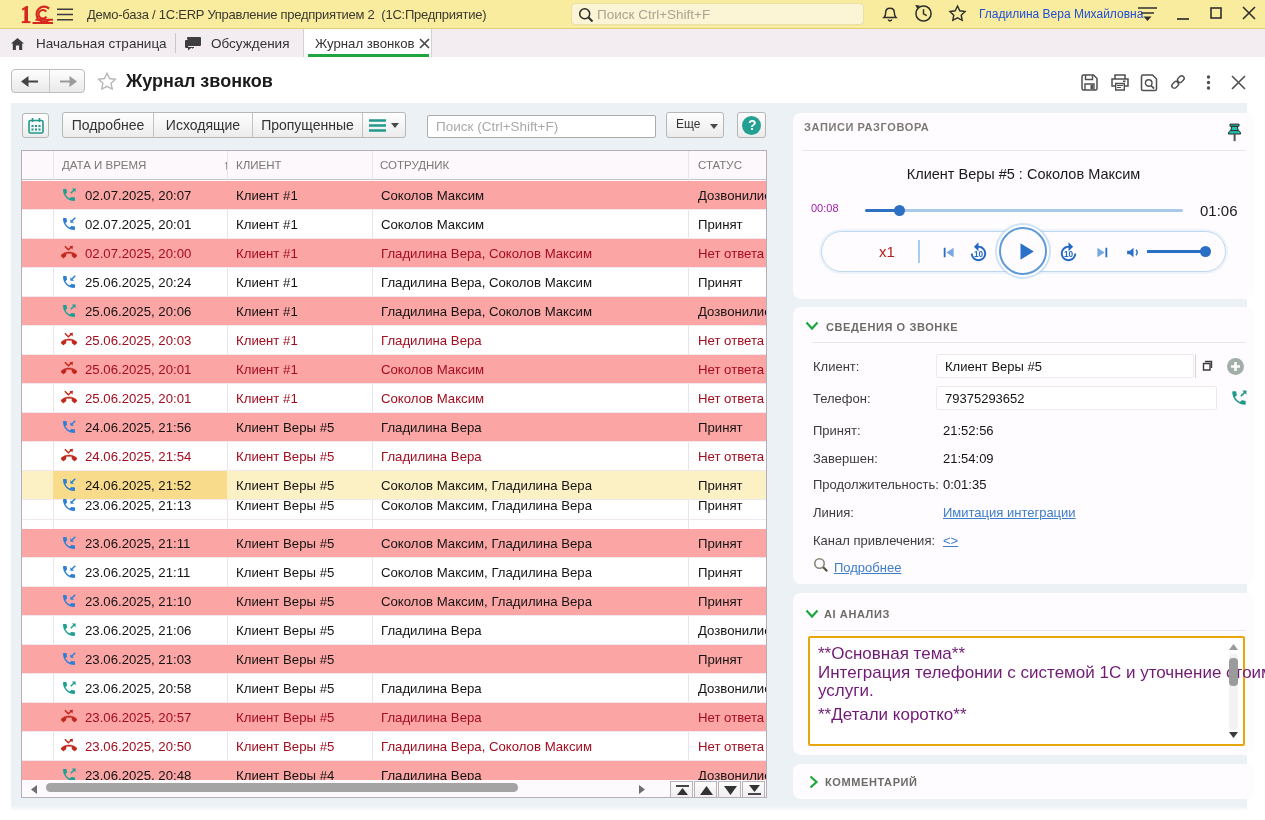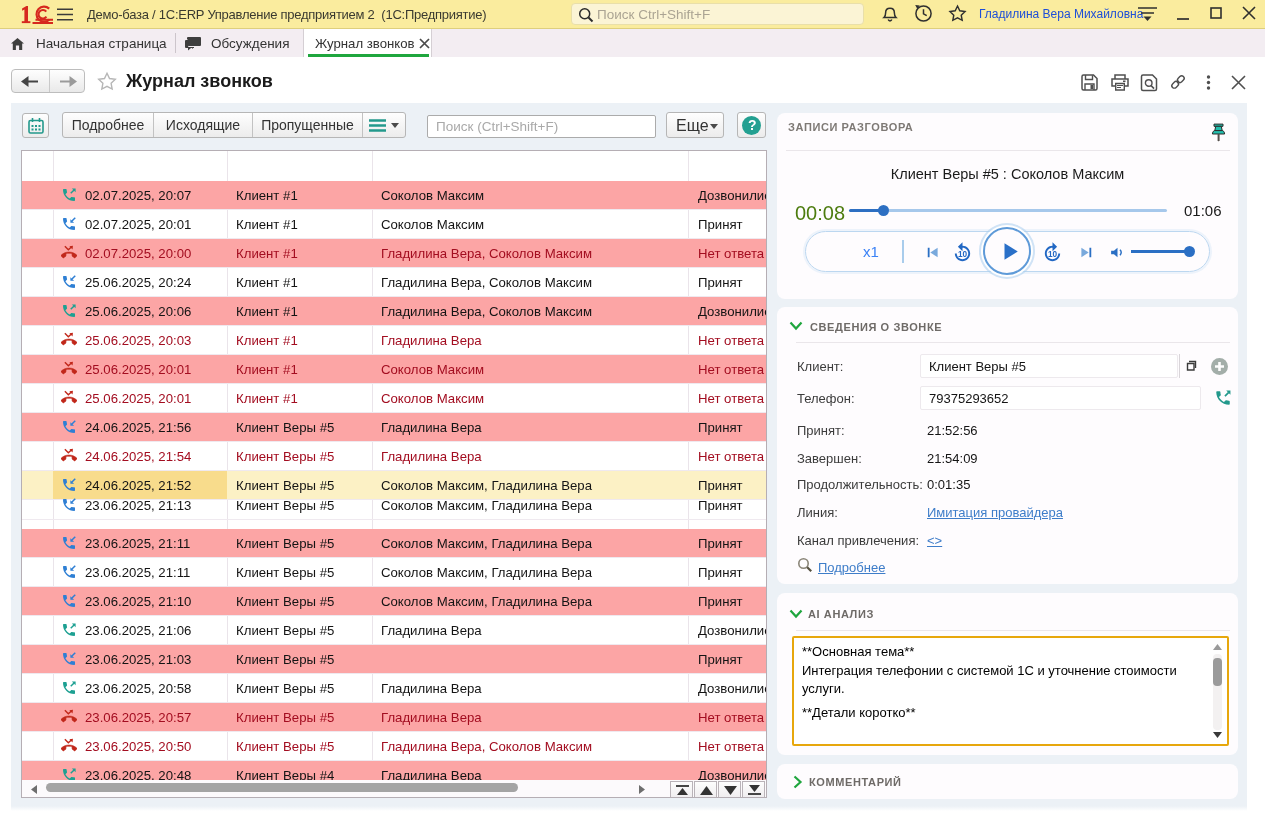--- a/index.html
+++ b/index.html
@@ -38,28 +38,28 @@
 .row svg{position:absolute;left:39px;top:6px}
 .rowline{position:absolute;left:0;width:744px;height:1px;background:#EFE9EF}
 .pink{background:#fca5a5}
 .red{color:#A30D20}
 
 #hscroll{position:absolute;left:0;top:629px;width:744px;height:18px;background:#FCFAFC}
 #hthumb{position:absolute;left:24px;top:3px;width:472px;height:9px;border-radius:5px;background:#A4A4A4}
 .navsq{position:absolute;top:630px;width:23px;height:17px;border:1px solid #B9B3B8;background:linear-gradient(#FDFDFD,#F0EEF0)}
 
 #rightpane{position:absolute;left:767px;top:100px;width:498px;height:720px}
-.card{position:absolute;left:10px;width:461px;background:#FEFCFE;border-radius:8px}
+.card{position:absolute;left:26px;width:461px;background:#FEFCFE;border-radius:8px}
 .cardhead{position:absolute;font-size:11px;font-weight:700;color:#7E7975;letter-spacing:.6px}
 .cardsep{position:absolute;height:1px;background:#EAE6EA}
 .flabel{position:absolute;font-size:13px;color:#3C3C3C;white-space:nowrap}
 .fval{position:absolute;font-size:13px;color:#141414;white-space:nowrap}
 .finput{position:absolute;background:#FFFFFF;border:1px solid #EDE9ED;border-radius:2px}
 .link{color:#3E7DC9;text-decoration:underline}
-#aibox{position:absolute;left:15px;top:43px;width:437px;height:110px;border:2px solid #E7A70C;border-radius:2px;background:#FFFFFF;font-size:13px;color:#000000}
+#aibox{position:absolute;left:15px;top:43px;width:437px;height:110px;border:2px solid #E7A70C;border-radius:2px;background:#FFFFFF;font-size:17px;color:#701a75}
 #aibox .ln{position:absolute;left:8px;white-space:nowrap}
 </style></head>
 <body>
 <div id="topbar">
   <svg style="position:absolute;left:20px;top:4px" width="33" height="21" viewBox="0 0 33 21">
       <path d="M4.4 18.6V5.6L2.1 6.8V4.5L6.4 2.1H8V18.6Z" fill="#D6281E"></path>
       <rect x="1.8" y="17.2" width="8.6" height="1.9" fill="#D6281E"></rect>
       <path fill="none" stroke="#D6281E" stroke-width="2.1" d="M29.2 4.6A7.6 7.6 0 1 0 29.5 15.6"></path>
       <path fill="none" stroke="#D6281E" stroke-width="2.1" d="M26.2 7.6A4.3 4.3 0 1 0 26.4 12.7"></path>
       <path stroke="#D6281E" stroke-width="2.1" d="M15.5 15.7H33M12.5 19H33"></path>
@@ -194,31 +194,38 @@
       <svg style="position:absolute;left:6px;top:6px" width="17" height="13" viewBox="0 0 17 13">
           <path stroke="#23998C" stroke-width="2.4" d="M0 1.5h17M0 6.5h17M0 11.5h17"></path>
         </svg>
       <svg style="position:absolute;left:28px;top:10px" width="8" height="5" viewBox="0 0 8 5">
           <path fill="#4A4A4A" d="M0 0h8L4 5z"></path>
         </svg>
     </div>
   </div>
   <div id="srchinput">Поиск (Ctrl+Shift+F)</div>
   <div class="btn" style="left:647px;top:8px;width:58px;height:26px">
-    <span style="position:absolute;left:9px;top:4px;font-size:16px">Еще</span>
+    <span style="position:absolute;left:9px;top:4px;font-size:12px">Еще</span>
     <svg style="position:absolute;left:43px;top:11px" width="8" height="5" viewBox="0 0 8 5">
         <path fill="#4A4A4A" d="M0 0h8L4 5z"></path>
       </svg>
   </div>
   <div class="btn" style="left:718px;top:8px;width:29px;height:26px">
     <div style="position:absolute;left:4px;top:3px;width:19px;height:19px;border-radius:50%;background:#23A091"></div>
     <span style="position:absolute;left:10px;top:4px;font-size:14px;font-weight:700;color:#fff">?</span>
   </div>
 </div>
 <div id="tablewrap">
+  <div id="thead">
+    <div style="left:40px">ДАТА И ВРЕМЯ</div>
+    <div style="left:201px;top:6px;font-size:13px;color:#555">↑</div>
+    <div style="left:214px">КЛИЕНТ</div>
+    <div style="left:358px">СОТРУДНИК</div>
+    <div style="left:676px">СТАТУС</div>
+  </div>
 
   <div class="colsep" style="left:31px;height:646px"></div>
   <div class="colsep" style="left:205px;height:646px"></div>
   <div class="colsep" style="left:350px;height:646px"></div>
   <div class="colsep" style="left:666px;height:646px"></div>
 <div class="row pink" style="top:30px;">
       <svg width="16" height="16" viewBox="0 0 24 24">
         <path fill="#1DA092" d="M6.62 10.79c1.44 2.83 3.76 5.14 6.59 6.59l2.2-2.2c.27-.27.67-.36 1.02-.24 1.12.37 2.33.57 3.57.57.55 0 1 .45 1 1V20c0 .55-.45 1-1 1-9.39 0-17-7.61-17-17 0-.55.45-1 1-1h3.5c.55 0 1 .45 1 1 0 1.25.2 2.45.57 3.57.11.35.03.74-.25 1.02l-2.2 2.2z"></path>
         <path fill="none" stroke="#1DA092" stroke-width="2.2" d="M14.6 9.4 19.6 4.4"></path>
         <path fill="#1DA092" d="M16.3 2.1h5.6v5.6z"></path>
@@ -505,27 +512,27 @@
   <div class="card" id="card1" style="top:13px;height:186px">
     <div class="cardhead" style="left:11px;top:8px">ЗАПИСИ РАЗГОВОРА</div>
     <svg style="position:absolute;left:434px;top:10px" width="15" height="19" viewBox="0 0 15 19">
         <path fill="#22BFAD" stroke="#2A2A2A" stroke-width="1" d="M3 1.1h9v2.2H3z"></path>
         <path fill="#22BFAD" stroke="#2A2A2A" stroke-width="1" d="M4.7 3.3h5.6l.9 4.3H3.8z"></path>
         <path fill="#22BFAD" stroke="#2A2A2A" stroke-width="1" d="M3.2 7.6h8.6c1.2.8 1.7 2 1.8 3.4H1.4c.1-1.4.6-2.6 1.8-3.4z"></path>
         <path fill="#55504B" d="M6.6 11h2v6.2l-1 1.3-1-1.3z"></path>
       </svg>
     <div class="cardsep" style="left:9px;top:37px;width:444px"></div>
     <div style="position:absolute;left:0;top:53px;width:461px;text-align:center;font-size:14.5px;color:#1A1A1A">Клиент Веры #5 : Соколов Максим</div>
-    <div style="position:absolute;left:18px;top:89px;font-size:20px;color:#4d7c0f">00:08</div>
+    <div style="position:absolute;left:18px;top:89px;font-size:11px;color:#a21caf">00:08</div>
     <div style="position:absolute;left:72px;top:95.5px;width:34px;height:3px;background:#2D6FC2;border-radius:2px"></div>
     <div style="position:absolute;left:106px;top:96px;width:284px;height:2.5px;background:#A6C8EB;border-radius:2px"></div>
     <div style="position:absolute;left:101px;top:92px;width:11px;height:11px;border-radius:50%;background:#2D6FC2"></div>
     <div style="position:absolute;left:407px;top:89px;font-size:15px;color:#1A1A1A">01:06</div>
     <div id="pill" style="position:absolute;left:28px;top:118px;width:405px;height:41px;border:1.5px solid #BCD7F0;border-radius:21px;box-shadow:0 0 0 2px rgba(205,226,245,.35)"></div>
-    <div style="position:absolute;left:86px;top:130px;font-size:15px;color:#3b82f6">x1</div>
+    <div style="position:absolute;left:86px;top:130px;font-size:15px;color:#b91c1c">x1</div>
     <div style="position:absolute;left:125px;top:127px;width:2px;height:23px;background:#A9CCEC"></div>
     <svg style="position:absolute;left:146px;top:130px" width="19" height="19" viewBox="0 0 24 24">
         <path fill="#2A6FC4" d="M6 6h2.3v12H6z"></path>
         <path fill="#79A9DC" d="M18.5 6v12L9.2 12z"></path>
       </svg>
     <svg style="position:absolute;left:174px;top:128px" width="23" height="23" viewBox="0 0 24 24">
         <path fill="#2268C4" d="M12 5V1.2L7.2 6l4.8 4.8V7c3.3 0 6 2.7 6 6s-2.7 6-6 6-6-2.7-6-6H4c0 4.4 3.6 8 8 8s8-3.6 8-8-3.6-8-8-8z"></path>
         <text x="12" y="16.2" font-size="8.6" font-weight="bold" fill="#2268C4" text-anchor="middle" font-family="Liberation Sans">10</text>
       </svg>
     <div id="playcirc" style="position:absolute;left:206px;top:114px;width:48px;height:48px;border-radius:50%;background:#FEFCFE;border:2px solid #5E9AD8;box-shadow:0 0 0 2px #fff,0 0 0 4px rgba(170,205,238,.55)"></div>
@@ -573,21 +580,21 @@
         <path fill="none" stroke="#23998C" stroke-width="2.2" d="M14.6 9.4 19.6 4.4"></path>
         <path fill="#23998C" d="M16.3 2.1h5.6v5.6z"></path>
       </svg>
     <div class="flabel" style="left:20px;top:116px">Принят:</div>
     <div class="fval" style="left:150px;top:116px">21:52:56</div>
     <div class="flabel" style="left:20px;top:144px">Завершен:</div>
     <div class="fval" style="left:150px;top:144px">21:54:09</div>
     <div class="flabel" style="left:20px;top:170px">Продолжительность:</div>
     <div class="fval" style="left:150px;top:170px">0:01:35</div>
     <div class="flabel" style="left:20px;top:198px">Линия:</div>
-    <div class="fval link" style="left:150px;top:198px">Имитация провайдера</div>
+    <div class="fval link" style="left:150px;top:198px">Имитация интеграции</div>
     <div class="flabel" style="left:20px;top:226px">Канал привлечения:</div>
     <div class="fval link" style="left:150px;top:226px">&lt;&gt;</div>
     <svg style="position:absolute;left:20px;top:250px" width="16" height="16" viewBox="0 0 16 16">
         <circle cx="6.5" cy="6.5" r="4.7" fill="none" stroke="#8A8578" stroke-width="1.6"></circle>
         <path stroke="#55503F" stroke-width="2.2" d="m10.2 10.2 4 4"></path>
       </svg>
     <div class="fval link" style="left:41px;top:253px">Подробнее</div>
   </div>
   <div class="card" id="card3" style="top:493px;height:162px">
     <svg style="position:absolute;left:12px;top:16px" width="14" height="10" viewBox="0 0 14 10">

